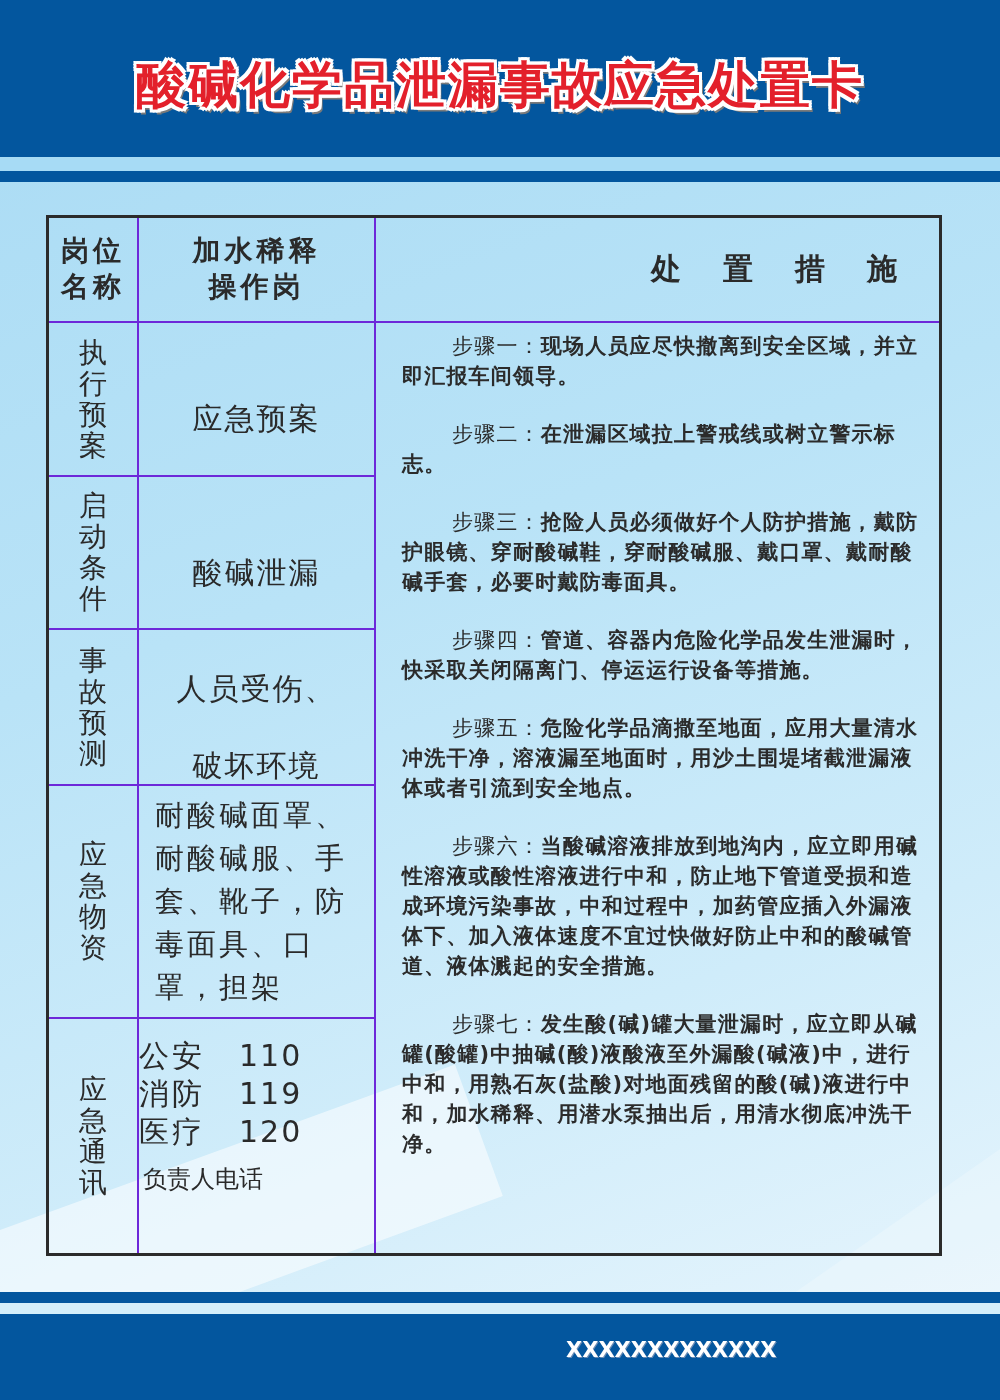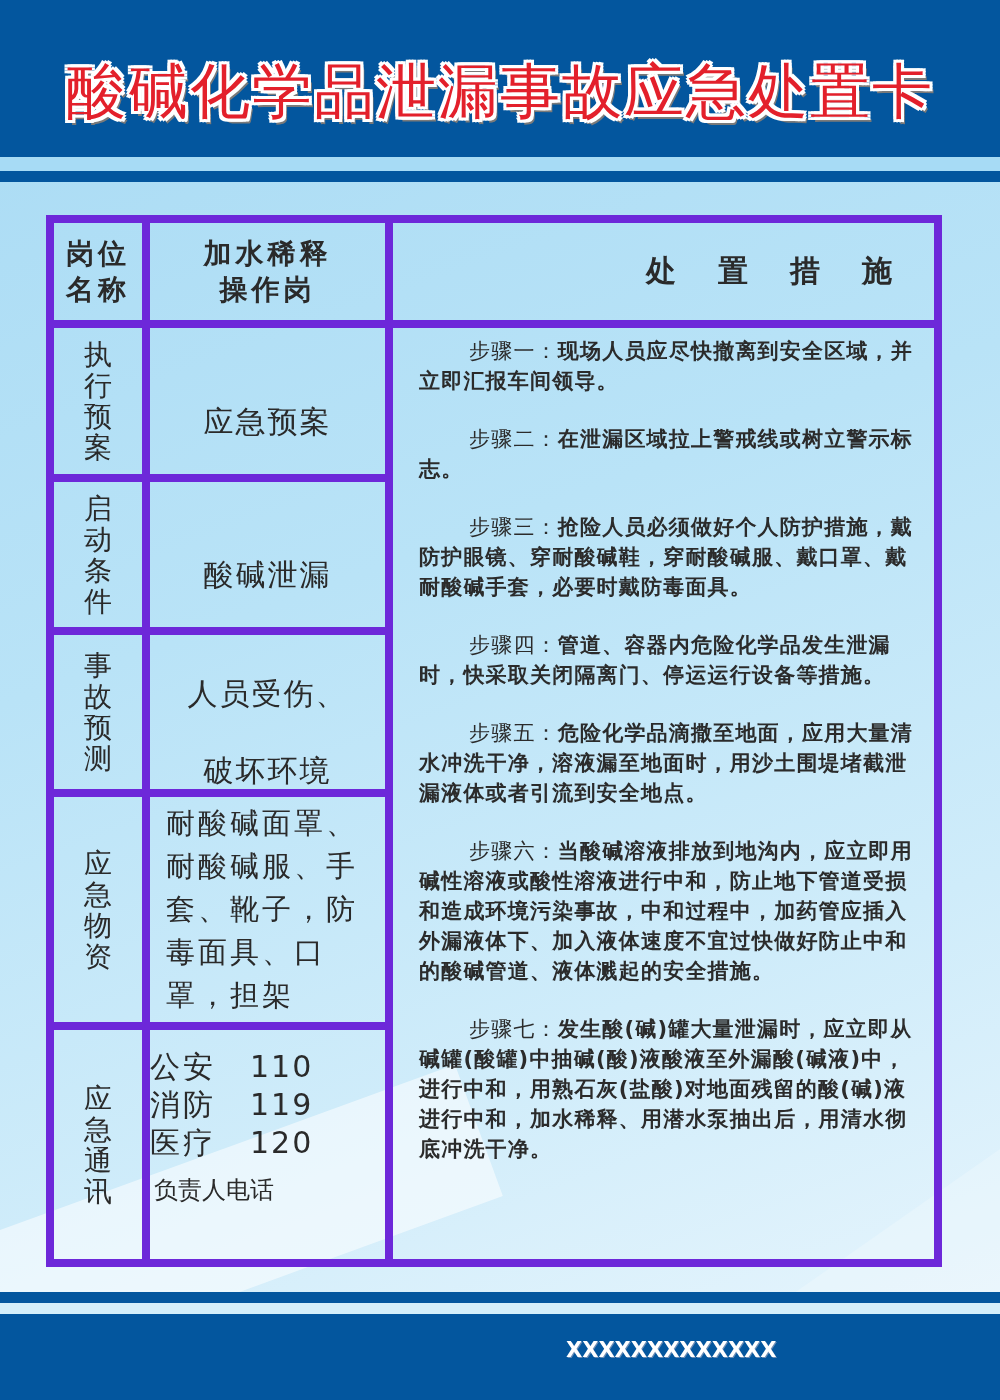--- a/index.html
+++ b/index.html
@@ -5,39 +5,39 @@
   html, body { margin:0; padding:0; }
   body {
     width:1000px; height:1400px; position:relative; overflow:hidden;
     font-family: "DejaVu Sans", "Liberation Sans", sans-serif;
     background: linear-gradient(160deg, #a9dbf4 0%, #b9e3f7 40%, #cfecfa 70%, #eaf6fd 100%);
     color:#2a2a2a;
   }
   .top-band { position:absolute; left:0; top:0; width:1000px; height:157px; background:#03569e; }
   .title {
     position:absolute; left:0; top:52px; width:1000px; text-align:center;
-    font-size:60px; font-weight:normal; letter-spacing:2px; color:#e3202b;
+    font-size:50px; font-weight:bold; letter-spacing:2px; color:#e3202b;
     font-family: "DejaVu Sans", sans-serif;
     text-shadow:
       -3px -3px 0 #fff, 3px -3px 0 #fff, -3px 3px 0 #fff, 3px 3px 0 #fff,
       0 -3px 0 #fff, 0 3px 0 #fff, -3px 0 0 #fff, 3px 0 0 #fff,
       4px 5px 0 #7a7a7a;
   }
   .light-strip-top { position:absolute; left:0; top:157px; width:1000px; height:14px; background:#a7dbf5; }
   .dark-stripe-top { position:absolute; left:0; top:171px; width:1000px; height:11px; background:#03569e; }
 
   .deco { position:absolute; pointer-events:none; }
   .deco1 { left:430px; top:1150px; width:1200px; height:200px; background:rgba(255,255,255,0.22); transform:rotate(-35deg); }
   .deco2 { left:-200px; top:1180px; width:700px; height:140px; background:rgba(255,255,255,0.55); transform:rotate(-20deg); }
 
   table.card {
     position:absolute; left:46px; top:215px; width:896px; height:1035px;
     border-collapse:collapse; border:3px solid #2b2b2b;
   }
-  table.card td { border:8px solid #6d28d9; padding:0; vertical-align:middle; }
+  table.card td { border:2px solid #6d28d9; padding:0; vertical-align:middle; }
   .c1 { width:88px; text-align:center; }
   .c2 { width:235px; text-align:center; }
   .hdr-label { font-size:28px; font-weight:bold; line-height:36px; letter-spacing:4px; color:#2a2a2a; }
   .hdr-measures { font-size:30px; font-weight:bold; letter-spacing:42px; text-align:right; padding-left:36px; }
   .vert-label { font-size:28px; line-height:31px; width:34px; margin:0 auto; word-break:break-all; color:#2a2a2a; }
   .mid-text { font-size:30px; line-height:37px; color:#2a2a2a; letter-spacing:2px;margin-top:40px; }
   .supplies { font-size:29px; line-height:43px; text-align:left; padding:0 8px 0 16px; letter-spacing:3px; }
   .contacts { text-align:left; padding-left:12px; }
   .contact-row { font-size:30px; line-height:38px; display:flex; }
   .contact-name { width:100px; letter-spacing:3px; }

